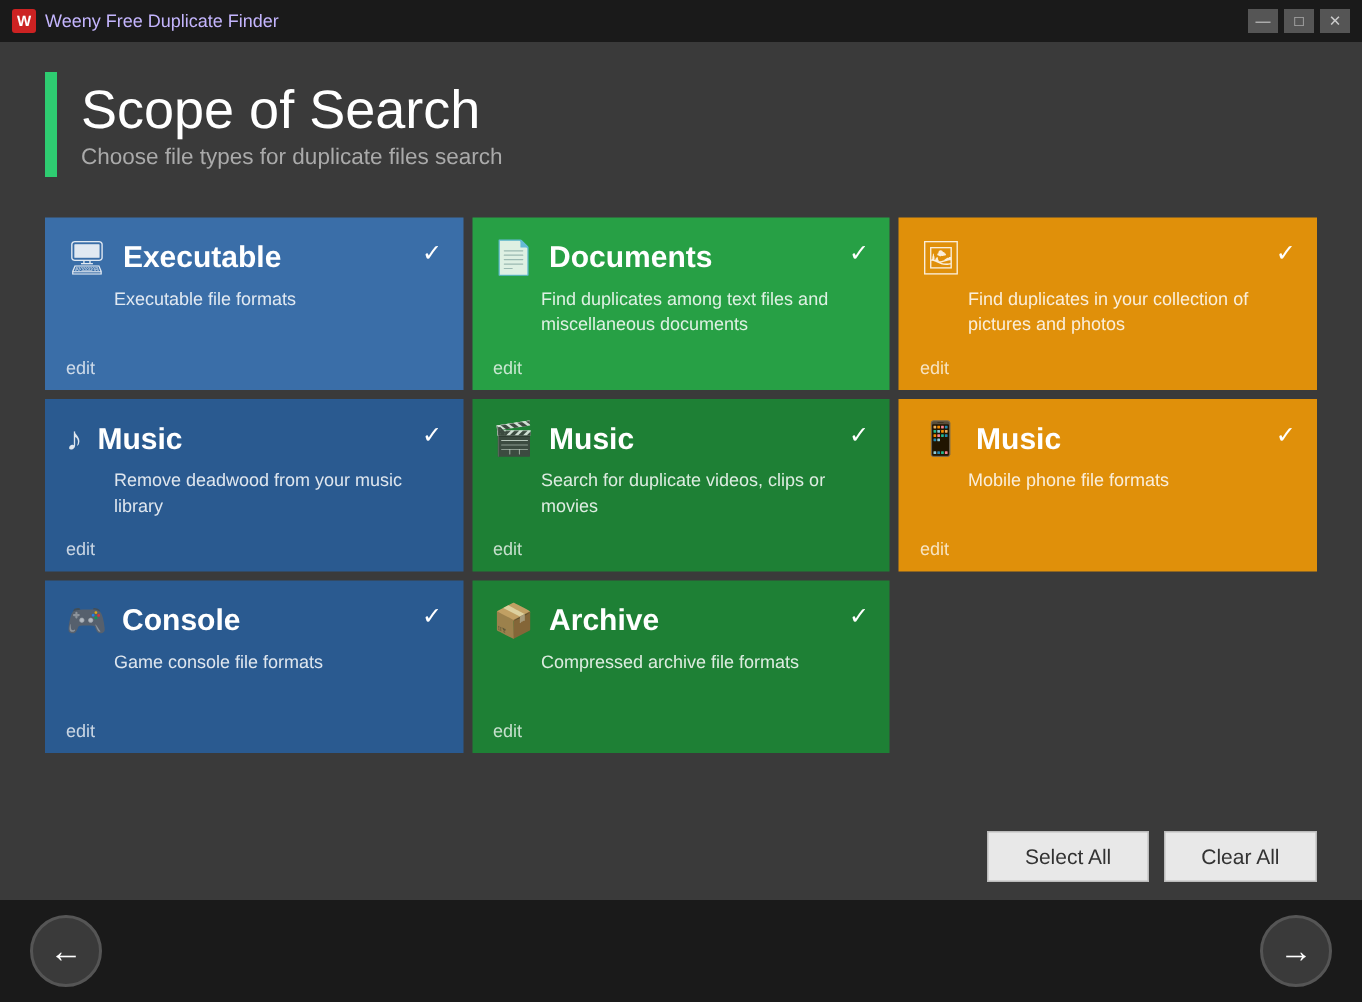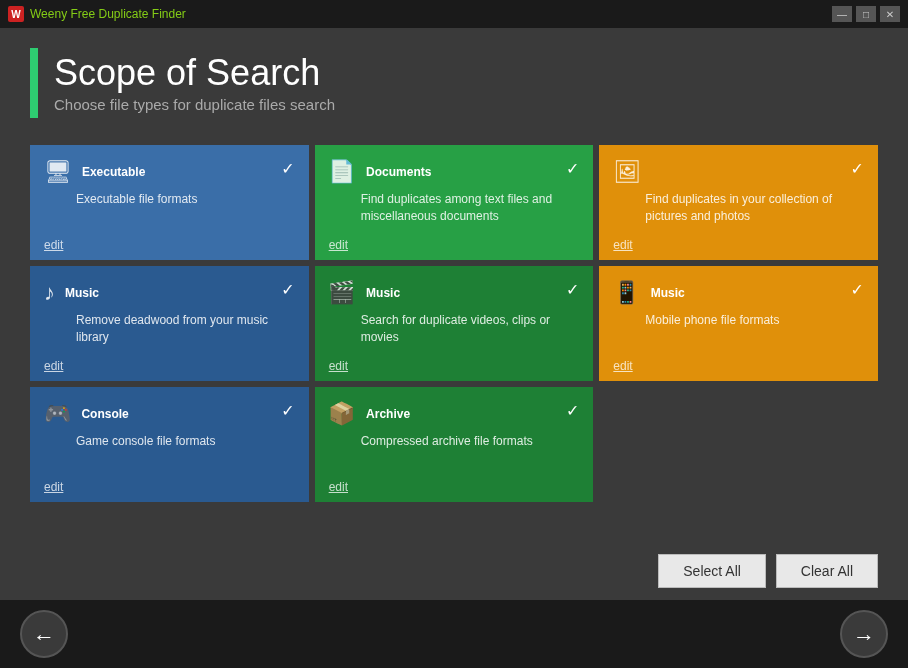--- a/index.html
+++ b/index.html
@@ -34,21 +34,21 @@
       background: #cc2222;
       border-radius: 2px;
       display: flex;
       align-items: center;
       justify-content: center;
       font-size: 10px;
       color: white;
       font-weight: bold;
     }
     .title-bar-text {
-      color: #84cc16;
+      color: #c4b5fd;
       font-size: 12px;
     }
     .title-bar-controls {
       display: flex;
       gap: 4px;
     }
     .title-btn {
       width: 20px;
       height: 16px;
       background: #555;
@@ -135,41 +135,40 @@
       align-items: center;
       gap: 10px;
     }
     .tile-icon {
       color: rgba(255,255,255,0.85);
       font-size: 22px;
       flex-shrink: 0;
     }
     .tile-title {
       color: white;
-      font-size: 12px;
+      font-size: 20px;
       font-weight: 600;
       line-height: 1.2;
     }
     .tile-check {
       color: white;
       font-size: 16px;
       flex-shrink: 0;
     }
     .tile-desc {
       color: rgba(255,255,255,0.85);
       font-size: 12px;
       line-height: 1.4;
       flex: 1;
       margin-left: 32px;
     }
     .tile-edit {
       color: rgba(255,255,255,0.75);
       font-size: 12px;
       margin-top: 6px;
-      text-decoration: underline;
       cursor: pointer;
     }
 
     
     .buttons-row {
       display: flex;
       justify-content: flex-end;
       align-items: flex-start;
       padding: 12px 30px;
       gap: 10px;

